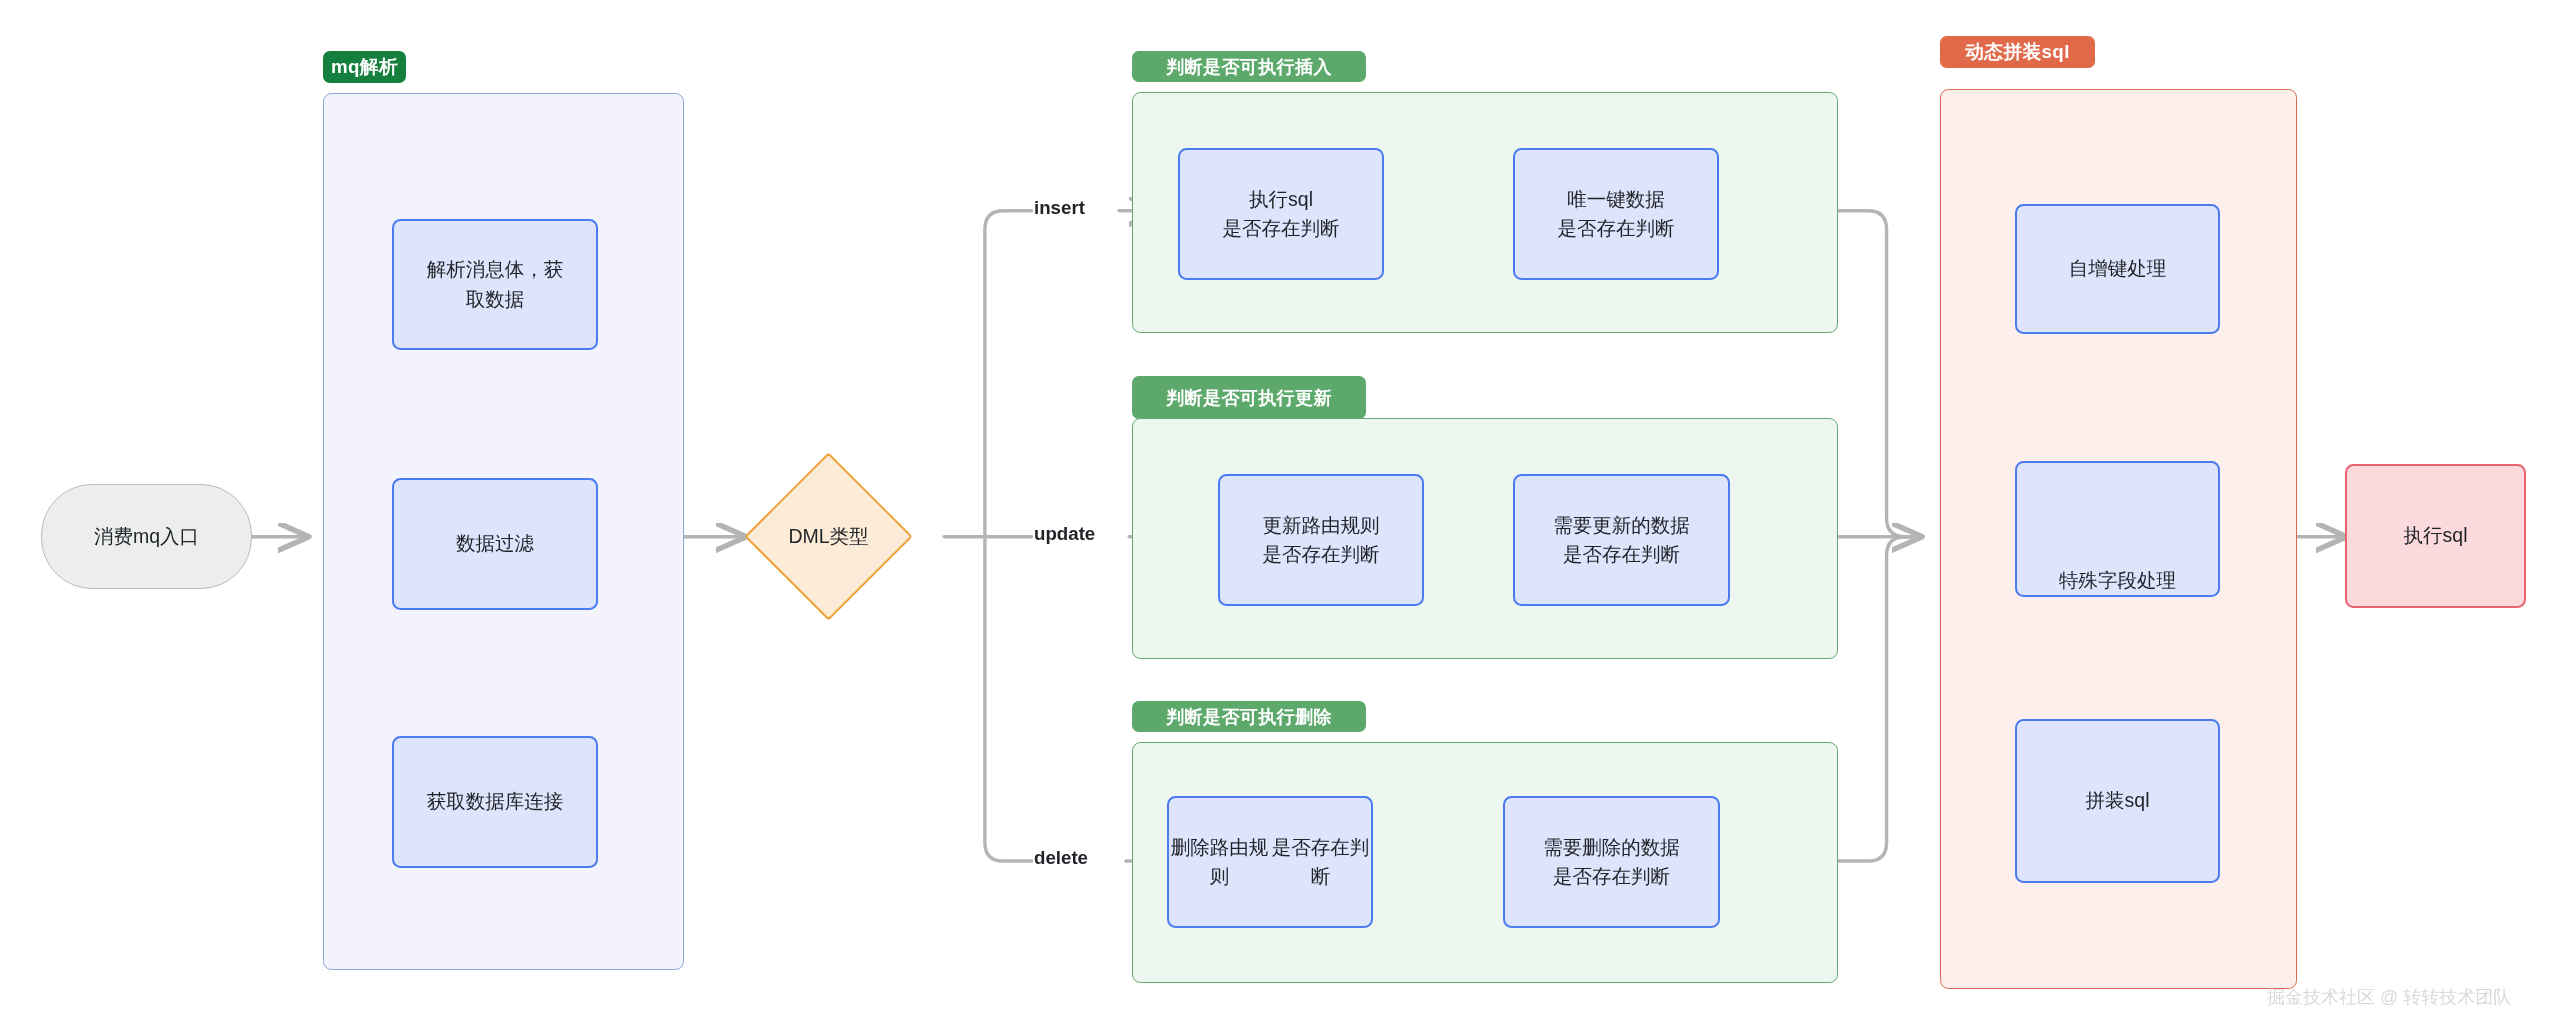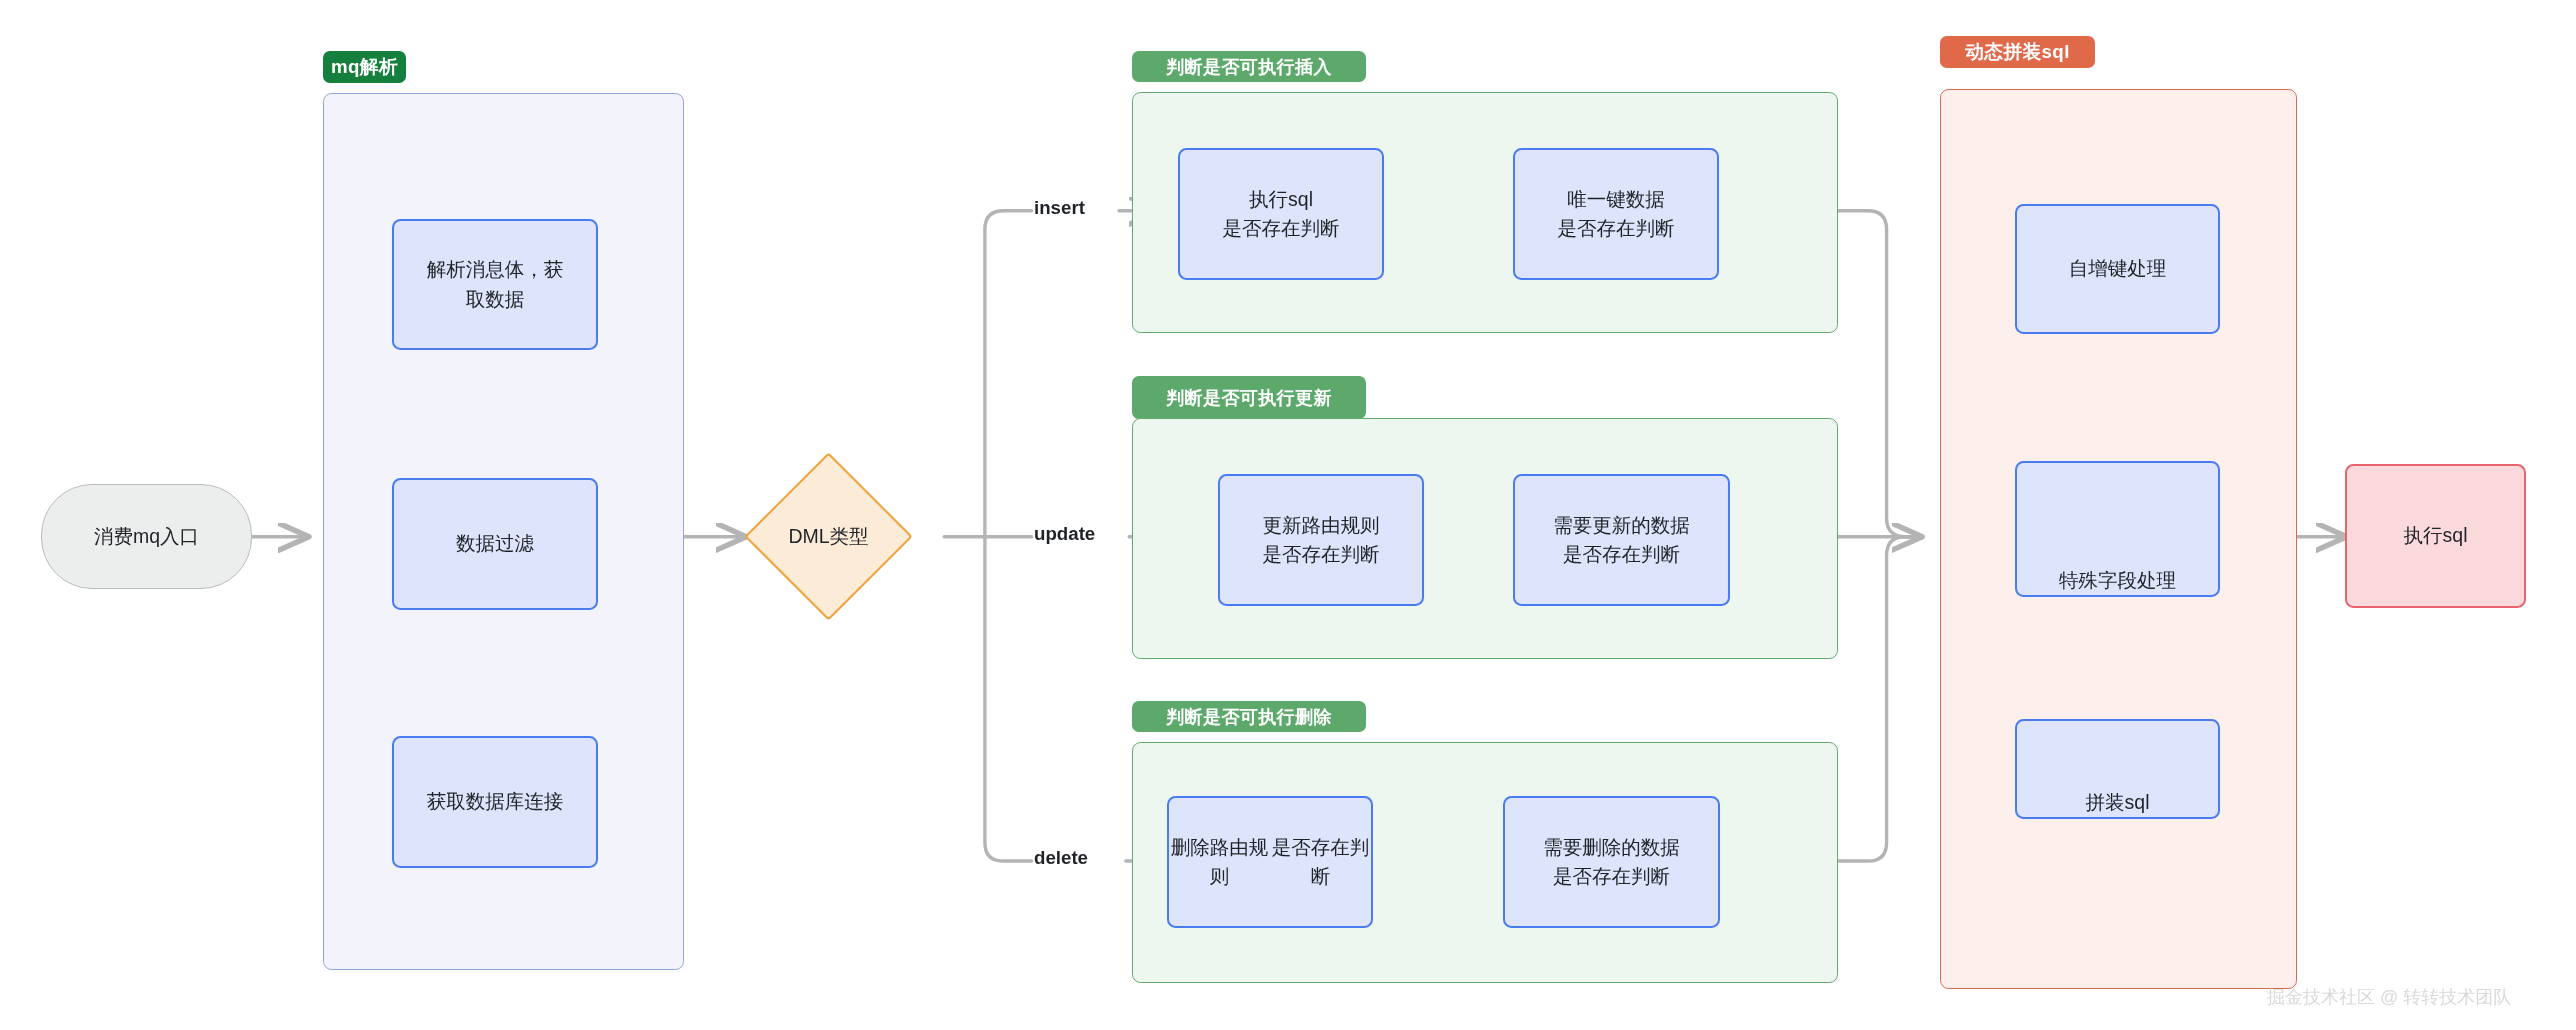--- a/index.html
+++ b/index.html
@@ -212,21 +212,21 @@
   <div class="group grp-sql" style="left:1940px; top:89px; width:357px; height:900px;"></div>
 
   <div class="node node-blue" style="left:2015px; top:204px; width:205px; height:130px;">
     <span>自增键处理</span>
   </div>
 
   <div class="node node-blue" style="left:2015px; top:461px; width:205px; height:136px;align-items:flex-end;">
     <span>特殊字段处理</span>
   </div>
 
-  <div class="node node-blue" style="left:2015px; top:719px; width:205px; height:100px;align-items:flex-end;">
+  <div class="node node-blue" style="left:2015px; top:719px; width:205px; height:164px;">
     <span>拼装sql</span>
   </div>
 
   <div class="node node-end" style="left:2345px; top:464px; width:181px; height:144px;">
     <span>执行sql</span>
   </div>
 
   <div class="watermark" style="left:2267px; top:985px;">掘金技术社区 @ 转转技术团队</div>
 
 </div>

